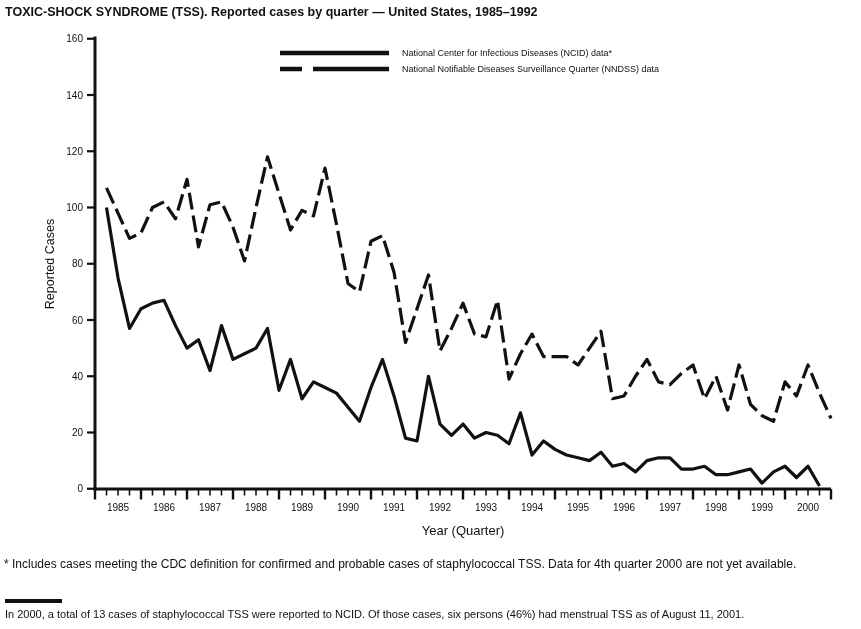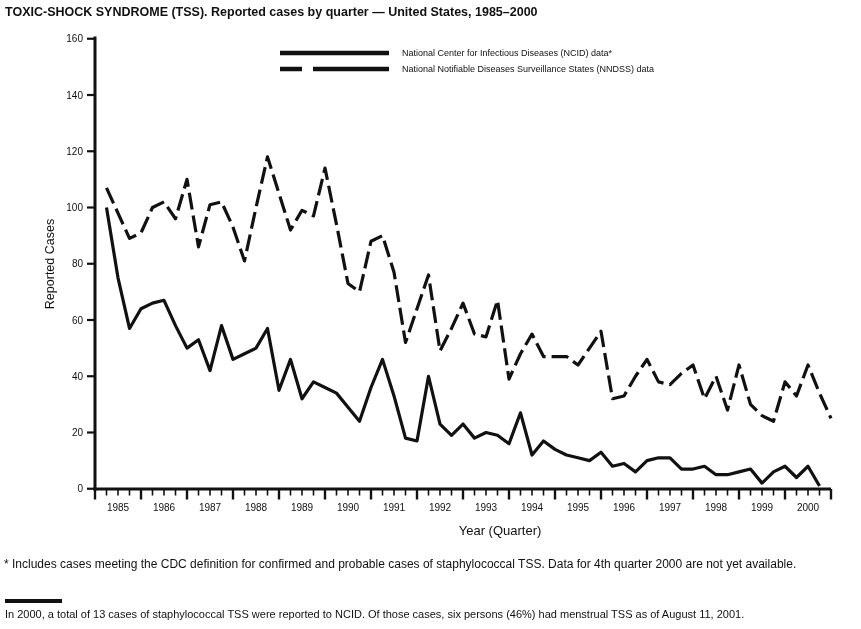--- a/index.html
+++ b/index.html
@@ -7,31 +7,31 @@
         font-family:"Liberation Sans",sans-serif;color:#111;}
   .title{position:absolute;left:5px;top:5px;font-size:12.5px;font-weight:bold;white-space:nowrap;}
   #chart-svg{position:absolute;left:0;top:0;}
   #chart-svg text{font-family:"Liberation Sans",sans-serif;fill:#111;}
   .legend-label{position:absolute;font-size:9px;white-space:nowrap;}
   .legend-label.l1{left:402px;top:48px;}
   .legend-label.l2{left:402px;top:64px;}
   .ylabel{position:absolute;left:50px;top:264px;font-size:12.5px;white-space:nowrap;
           transform:translate(-50%,-50%) rotate(-90deg);}
   .xlabel{position:absolute;left:463px;top:523px;font-size:13px;white-space:nowrap;
-          transform:translateX(-50%);margin-left:37px;}
+          transform:translateX(-50%);}
   .fn1{position:absolute;left:4px;top:555px;width:851px;font-size:12px;line-height:1.58;
        text-align:justify;padding-left:12px;text-indent:-12px;}
   .rule{position:absolute;left:5px;top:599px;width:57px;height:4px;background:#111;}
   .fn2{position:absolute;left:5px;top:608px;font-size:11px;white-space:nowrap;}
 </style>
 </head>
 <body>
 
 <div class="page">
-  <div class="title">TOXIC-SHOCK SYNDROME (TSS). Reported cases by quarter — United States, 1985–2000</div>
+  <div class="title">TOXIC-SHOCK SYNDROME (TSS). Reported cases by quarter — United States, 1985–1992</div>
 
   <svg id="chart-svg" width="861" height="548" viewBox="0 0 861 548">
       <line x1="95" y1="36.5" x2="95" y2="490.5" stroke="#111111" stroke-width="3"></line>
       <line x1="93.5" y1="489" x2="831" y2="489" stroke="#111111" stroke-width="3"></line>
       <line x1="87" y1="488.75" x2="95" y2="488.75" stroke="#111111" stroke-width="2.2"></line>
       <text x="83" y="492.25" text-anchor="end" font-size="10">0</text>
       <line x1="87" y1="432.5" x2="95" y2="432.5" stroke="#111111" stroke-width="2.2"></line>
       <text x="83" y="436" text-anchor="end" font-size="10">20</text>
       <line x1="87" y1="376.25" x2="95" y2="376.25" stroke="#111111" stroke-width="2.2"></line>
       <text x="83" y="379.75" text-anchor="end" font-size="10">40</text>
@@ -129,21 +129,21 @@
       <text x="762" y="511" text-anchor="middle" font-size="10">1999</text>
       <text x="808" y="511" text-anchor="middle" font-size="10">2000</text>
       <polyline points="106.5,207.5 118,277.8125 129.5,328.4375 141,308.75 152.5,303.125 164,300.3125 175.5,325.625 187,348.125 198.5,339.6875 210,370.625 221.5,325.625 233,359.375 244.5,353.75 256,348.125 267.5,328.4375 279,390.3125 290.5,359.375 302,398.75 313.5,381.875 325,387.5 336.5,393.125 348,407.1875 359.5,421.25 371,387.5 382.5,359.375 394,395.9375 405.5,438.125 417,440.9375 428.5,376.25 440,424.0625 451.5,435.3125 463,424.0625 474.5,438.125 486,432.5 497.5,435.3125 509,443.75 520.5,412.8125 532,455 543.5,440.9375 555,449.375 566.5,455 578,457.8125 589.5,460.625 601,452.1875 612.5,466.25 624,463.4375 635.5,471.875 647,460.625 658.5,457.8125 670,457.8125 681.5,469.0625 693,469.0625 704.5,466.25 716,474.6875 727.5,474.6875 739,471.875 750.5,469.0625 762,483.125 773.5,471.875 785,466.25 796.5,477.5 808,466.25 819.5,485.9375" fill="none" stroke="#111111" stroke-width="3.2" stroke-linejoin="round" stroke-linecap="butt"></polyline>
       <polyline points="106.5,187.8125 118,213.125 129.5,238.4375 141,232.8125 152.5,207.5 164,201.875 175.5,218.75 187,179.375 198.5,246.875 210,204.6875 221.5,201.875 233,227.1875 244.5,260.9375 256,207.5 267.5,156.875 279,193.4375 290.5,230 302,210.3125 313.5,215.9375 325,168.125 336.5,224.375 348,283.4375 359.5,291.875 371,241.25 382.5,235.625 394,272.1875 405.5,342.5 417,308.75 428.5,275 440,350.9375 451.5,328.4375 463,303.125 474.5,334.0625 486,336.875 497.5,300.3125 509,379.0625 520.5,353.75 532,334.0625 543.5,356.5625 555,356.5625 566.5,356.5625 578,365 589.5,348.125 601,331.25 612.5,398.75 624,395.9375 635.5,376.25 647,359.375 658.5,381.875 670,384.6875 681.5,373.4375 693,365 704.5,398.75 716,376.25 727.5,410 739,365 750.5,404.375 762,415.625 773.5,421.25 785,381.875 796.5,395.9375 808,365 819.5,393.125 831,418.4375" fill="none" stroke="#111111" stroke-width="3.2" stroke-linejoin="round" stroke-linecap="butt" stroke-dasharray="17 6"></polyline>
       <line x1="280" y1="53" x2="389" y2="53" stroke="#111111" stroke-width="4.5"></line>
       <line x1="280" y1="69" x2="302" y2="69" stroke="#111111" stroke-width="4.5"></line>
       <line x1="313" y1="69" x2="389" y2="69" stroke="#111111" stroke-width="4.5"></line>
     </svg>
 
   <div class="legend-label l1">National Center for Infectious Diseases (NCID) data*</div>
-  <div class="legend-label l2">National Notifiable Diseases Surveillance States (NNDSS) data</div>
+  <div class="legend-label l2">National Notifiable Diseases Surveillance Quarter (NNDSS) data</div>
 
   <div class="ylabel">Reported Cases</div>
   <div class="xlabel">Year (Quarter)</div>
 
   <div class="fn1">* Includes cases meeting the CDC definition for confirmed and probable cases of staphylococcal TSS. Data for 4th quarter 2000 are not yet available.</div>
   <div class="rule"></div>
   <div class="fn2">In 2000, a total of 13 cases of staphylococcal TSS were reported to NCID. Of those cases, six persons (46%) had menstrual TSS as of August 11, 2001.</div>
 </div>
 
 </body></html>

